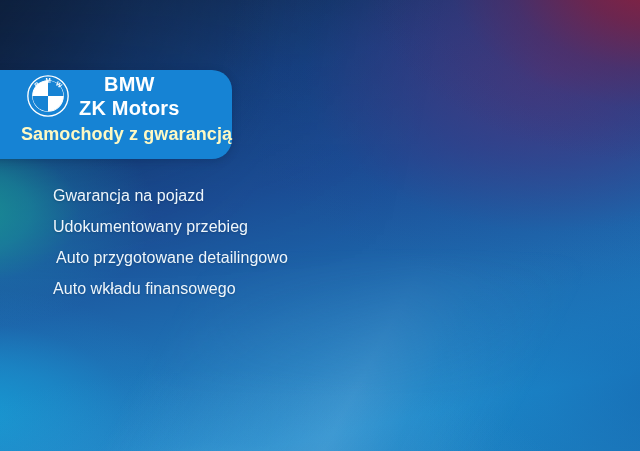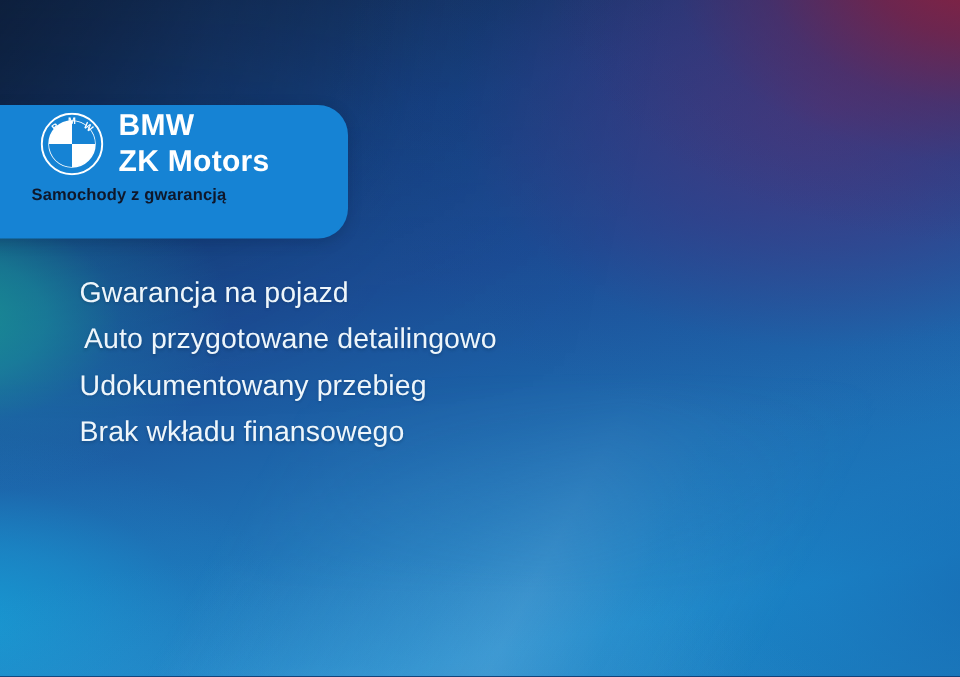--- a/index.html
+++ b/index.html
@@ -127,46 +127,47 @@
 
   .brand-block {
     margin-left:10px;
     line-height:1.0;
   }
   .brand-line1, .brand-line2 {
     color:#ffffff;
     font-weight:bold;
     letter-spacing:0.2px;
     white-space:nowrap;
+    text-align:center;
   }
   .brand-line1 { font-size:20px; }
   .brand-line2 { font-size:20px; margin-top:4px; }
 
   .tagline {
     position:absolute;
     left:21px;
     top:54px;
-    color:#0f172a;
-    font-size:11px;
+    color:#fef9c3;
+    font-size:18px;
     font-weight:bold;
     letter-spacing:0.1px;
     white-space:nowrap;
     text-align:right;
   }
 
   
   .features {
     position:absolute;
     left:0;
     top:180px;
     width:640px;
   }
   .feature {
     color:#eef6fb;
-    font-size:19px;
+    font-size:16px;
     font-weight:normal;
     line-height:31px;
     height:31px;
     letter-spacing:0.05px;
     white-space:nowrap;
     padding-left:53px;
     text-shadow:0 1px 2px rgba(10,35,70,0.28);
   }
   .feature.indent { padding-left:56px; }
 </style>
@@ -213,18 +214,18 @@
 
       </div>
 
       <div class="tagline">Samochody z gwarancją</div>
 
     </div>
   </div>
 
   <div class="features">
     <div class="feature">Gwarancja na pojazd</div>
+    <div class="feature">Udokumentowany przebieg</div>
     <div class="feature indent">Auto przygotowane detailingowo</div>
-    <div class="feature">Udokumentowany przebieg</div>
-    <div class="feature">Brak wkładu finansowego</div>
+    <div class="feature">Auto wkładu finansowego</div>
   </div>
 
 </div>
 
 </body></html>

